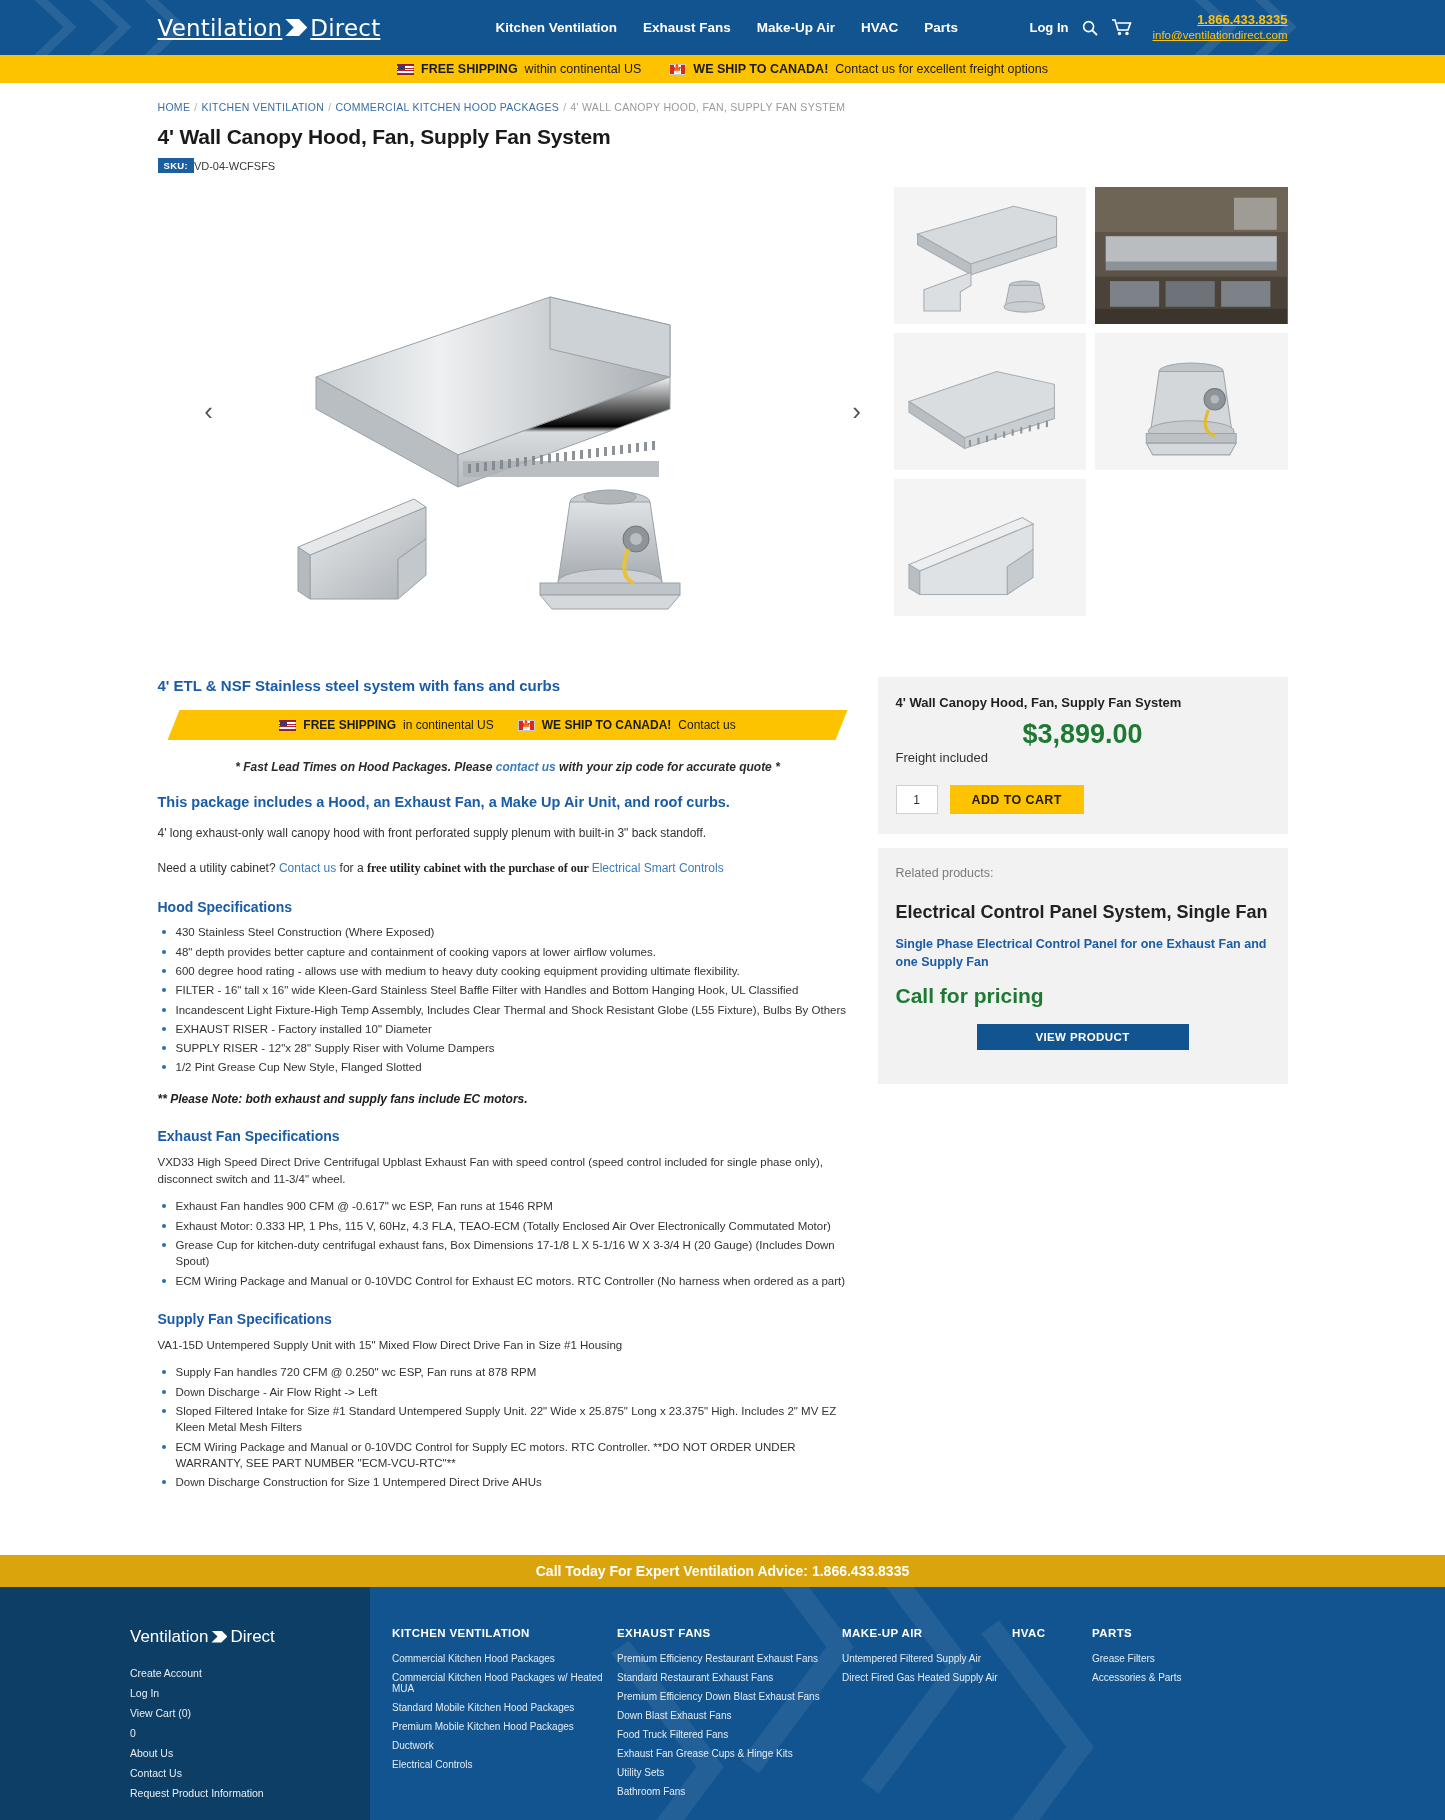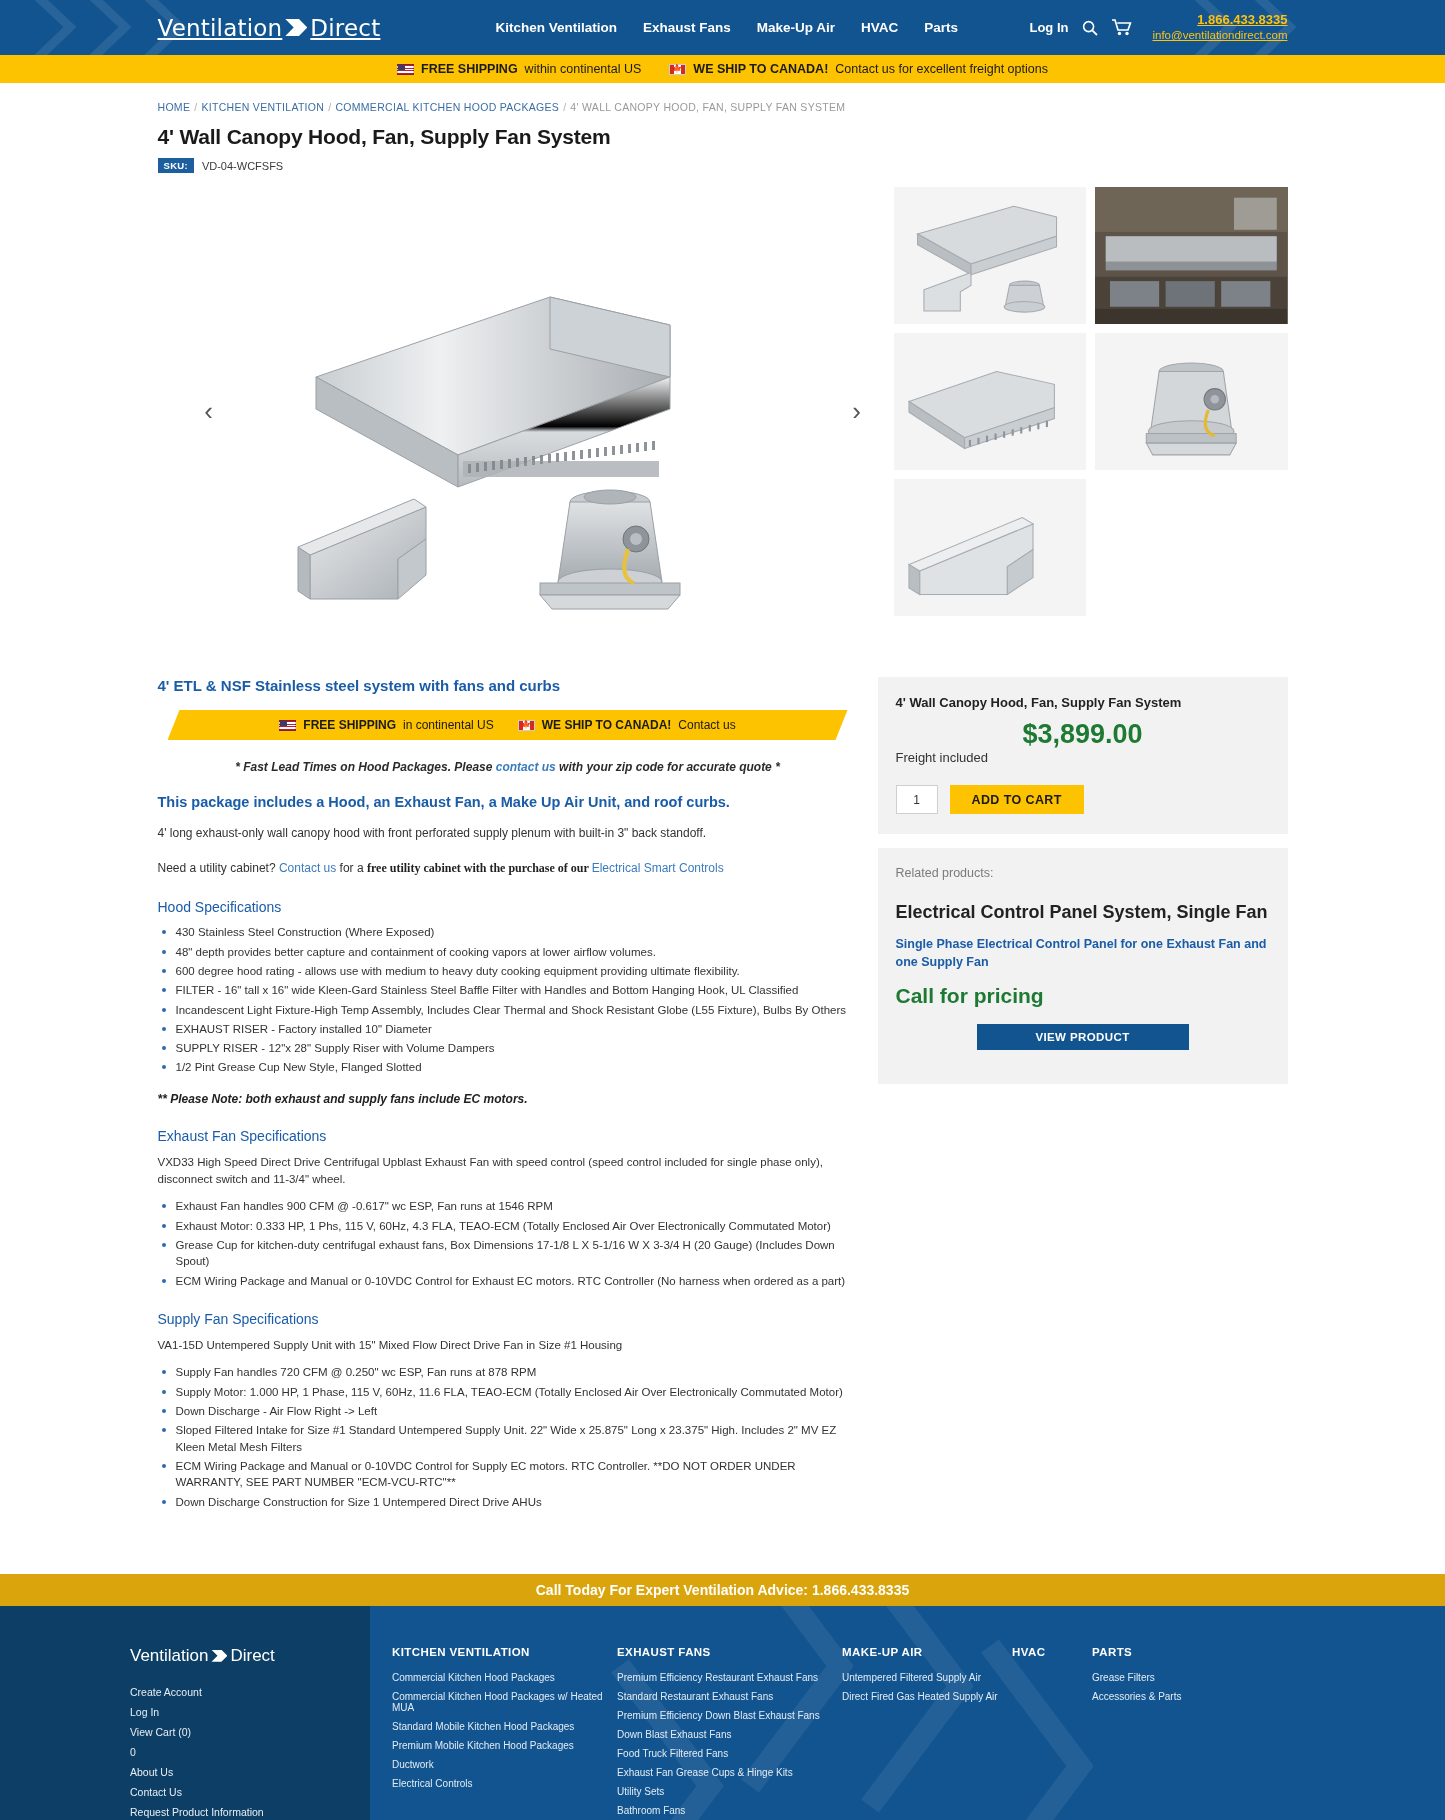--- a/index.html
+++ b/index.html
@@ -111,21 +111,21 @@
   .breadcrumb .sep { color:#b0b0b0; margin: 0 4px; }
   .breadcrumb .current { color: #9a9a9a; }
 
   .product-title {
     font-size: 21px;
     font-weight: bold;
     color: #1a1a1a;
     margin: 4px 0 9px;
     letter-spacing: -.2px;
   }
-  .sku-row { display:flex; align-items:center; gap:8px; margin-bottom:14px; }
+  .sku-row { display:flex; align-items:center; margin-bottom:14px; }
   .sku-badge {
     background:#1d5f9e; color:#fff; font-size:9.5px; font-weight:bold;
     padding:2px 6px; letter-spacing:.3px;
   }
   .sku-val { font-size:11px; color:#3a3a3a; }
 
   
   .gallery-wrap { display: flex; gap: 18px; }
   .main-image {
     flex: 0 0 718px;
@@ -203,21 +203,21 @@
     font-weight: bold;
     margin-bottom: 14px;
   }
   .para { font-size: 12px; color: #333; line-height: 1.55; margin-bottom: 16px; }
   .para a { color:#3a7bbf; text-decoration:none; }
   .para b { font-weight:bold; color:#222;font-family:Liberation Serif, serif; }
 
   .spec-h {
     color:#1a5ca8;
     font-size: 14px;
-    font-weight: normal;
+    font-weight: bold;
     margin: 22px 0 9px;
   }
   ul.specs { list-style:none; margin:0 0 4px 0; padding:0; }
   ul.specs li {
     position: relative;
     padding-left: 18px;
     font-size: 11.5px;
     line-height: 1.42;
     color: #333;
     margin-bottom: 3px;
@@ -595,21 +595,20 @@
         <li>Exhaust Fan handles 900 CFM @ -0.617" wc ESP, Fan runs at 1546 RPM</li>
         <li>Exhaust Motor: 0.333 HP, 1 Phs, 115 V, 60Hz, 4.3 FLA, TEAO-ECM (Totally Enclosed Air Over Electronically Commutated Motor)</li>
         <li>Grease Cup for kitchen-duty centrifugal exhaust fans, Box Dimensions 17-1/8 L X 5-1/16 W X 3-3/4 H (20 Gauge) (Includes Down Spout)</li>
         <li>ECM Wiring Package and Manual or 0-10VDC Control for Exhaust EC motors. RTC Controller (No harness when ordered as a part)</li>
       </ul>
 
       <div class="spec-h">Supply Fan Specifications</div>
       <div class="spec-intro">VA1-15D Untempered Supply Unit with 15" Mixed Flow Direct Drive Fan in Size #1 Housing</div>
       <ul class="specs">
         <li>Supply Fan handles 720 CFM @ 0.250" wc ESP, Fan runs at 878 RPM</li>
-        <li>Supply Motor: 1.000 HP, 1 Phase, 115 V, 60Hz, 11.6 FLA, TEAO-ECM (Totally Enclosed Air Over Electronically Commutated Motor)</li>
         <li>Down Discharge - Air Flow Right -&gt; Left</li>
         <li>Sloped Filtered Intake for Size #1 Standard Untempered Supply Unit.  22" Wide x 25.875" Long x 23.375" High.  Includes 2" MV EZ Kleen Metal Mesh Filters</li>
         <li>ECM Wiring Package and Manual or 0-10VDC Control for Supply EC motors. RTC Controller. **DO NOT ORDER UNDER WARRANTY, SEE PART NUMBER "ECM-VCU-RTC"**</li>
         <li>Down Discharge Construction for Size 1 Untempered Direct Drive AHUs</li>
       </ul>
     </div>
 
     <div class="side-col">
       <div class="buybox">
         <div class="buybox-title">4' Wall Canopy Hood, Fan, Supply Fan System</div>

